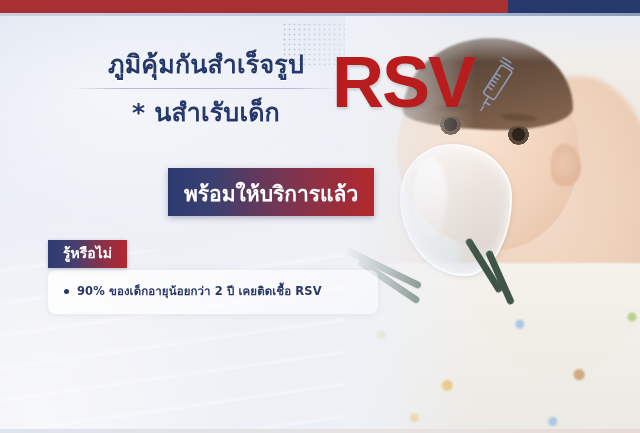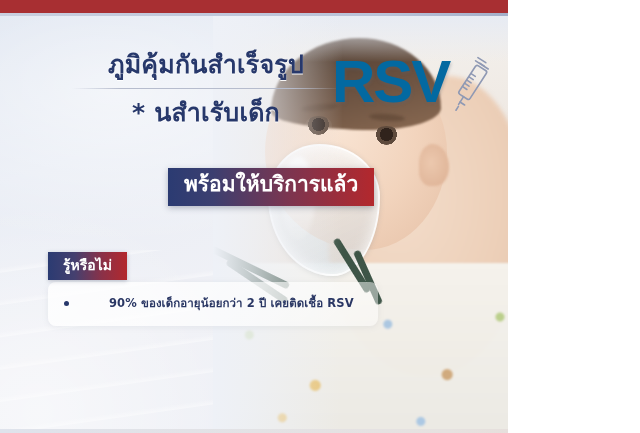--- a/index.html
+++ b/index.html
@@ -7,21 +7,21 @@
     margin: 0;
     padding: 0;
     background: #ffffff;
   }
   body {
     font-family: "DejaVu Sans", "Liberation Sans", sans-serif;
   }
 
   .poster {
     position: relative;
-    width: 508px;
+    width: 640px;
     height: 433px;
     overflow: hidden;
     background: #eef1f7;
   }
 
   
   .topbar {
     position: absolute;
     top: 0; left: 0;
     width: 640px;
@@ -235,52 +235,52 @@
 
   
   .rsv-wrap {
     position: absolute;
     left: 332px; top: 36px;
     z-index: 25;
     display: flex;
     align-items: flex-start;
   }
   .rsv-text {
-    color: #0369a1;
+    color: #b91c1c;
     font-family: "Liberation Sans", sans-serif;
     font-weight: bold;
-    font-size: 60px;
+    font-size: 72px;
     line-height: 92px;
     letter-spacing: -2px;
     text-shadow: 1px 2px 3px rgba(90,100,120,.28);
   }
   .syringe {
     margin-left: 6px;
     margin-top: 20px;
   }
 
   
   .ribbon {
     position: absolute;
     left: 168px; top: 168px;
     z-index: 30;
-    padding: 3px 16px 9px;
+    padding: 13px 16px 9px;
     background: linear-gradient(to right, #2b3b72 0%, #3c3f70 22%, #7b3550 58%, #b3282d 100%);
     color: #ffffff;
     font-size: 21px;
     font-weight: bold;
     line-height: 26px;
     white-space: nowrap;
     box-shadow: 0 2px 6px rgba(60,70,95,.35);
   }
 
   
   .facts {
     position: absolute;
-    left: 48px; top: 252px;
+    left: 48px; top: 240px;
     width: 330px;
     z-index: 30;
   }
   .facts-badge {
     display: inline-block;
     padding: 4px 15px 6px;
     background: linear-gradient(to right, #2b3b72 0%, #45406f 34%, #8a3148 68%, #b3282d 100%);
     color: #ffffff;
     font-size: 14px;
     font-weight: bold;
@@ -306,21 +306,20 @@
     border-radius: 50%;
     background: #27386b;
     margin: 6px 8px 0 10px;
   }
   .fact-text {
     color: #2a3764;
     font-size: 11.5px;
     line-height: 17px;
     font-weight: bold;
     letter-spacing: .1px;
-    margin-left: 32px;
   }
 
   
   .bottom-edge {
     position: absolute;
     left: 0; bottom: 0;
     width: 640px; height: 4px;
     background: linear-gradient(to right, #dfe3ec 0%, #e6e2e0 70%, #e7d9d4 100%);
     z-index: 35;
   }

